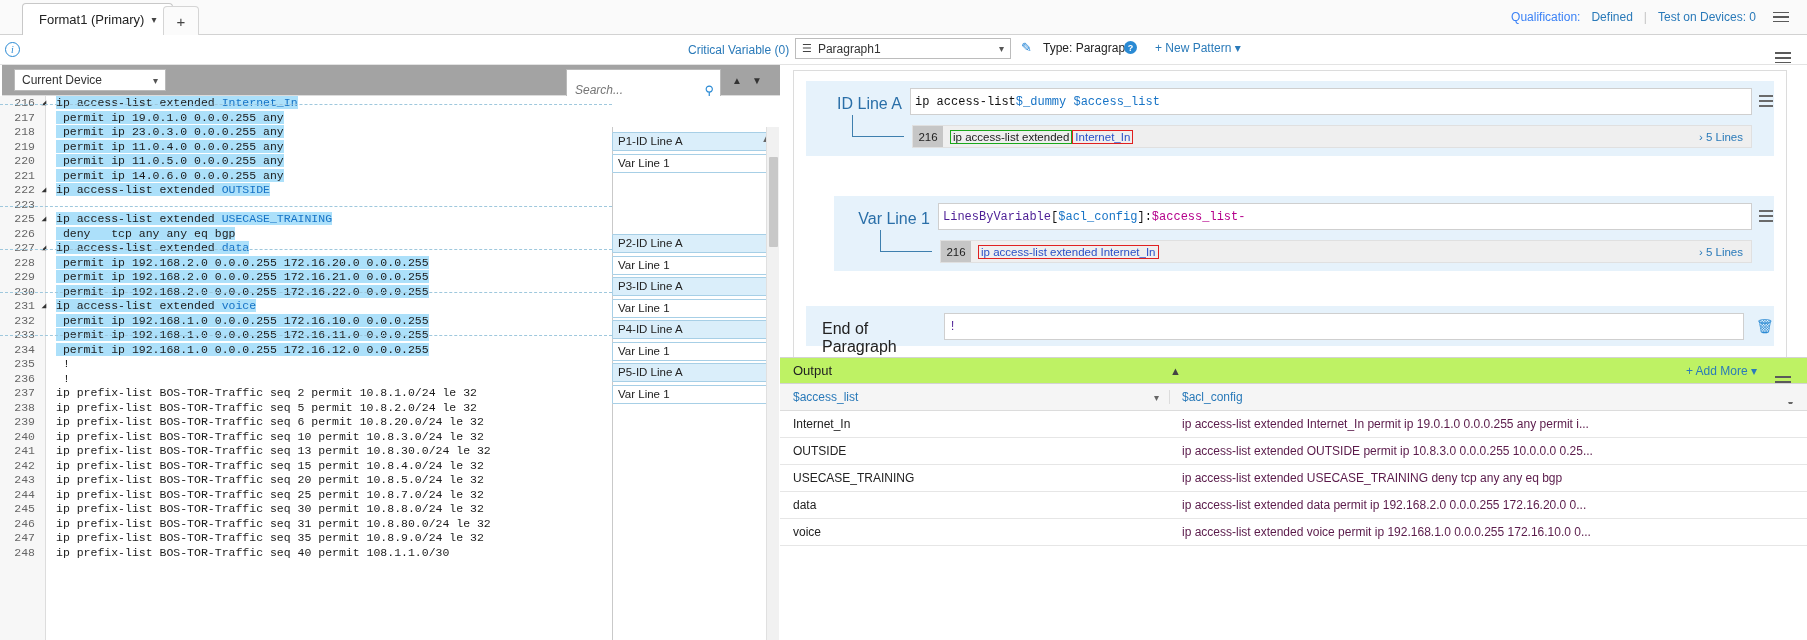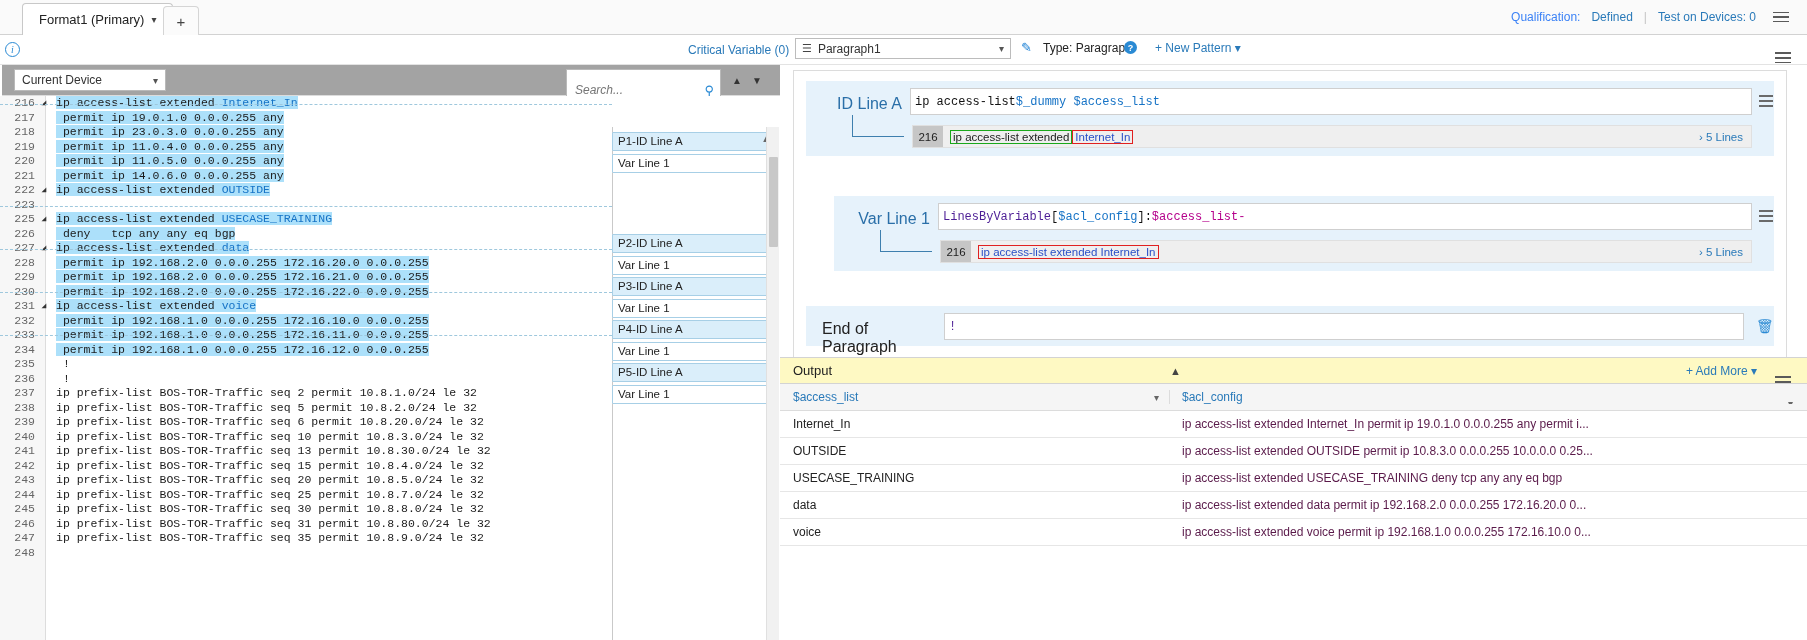--- a/index.html
+++ b/index.html
@@ -264,21 +264,21 @@
   }
   .trash-icon { position: absolute; font-size: 14px; color: #2a8ad4; }
   .add-field {
     position: absolute; left: 18px; top: 298px;
     font-size: 12px; color: #2a7ab9;
   }
 
   
   .output-hdr {
     position: absolute; left: 0px; top: 292px; width: 1027px; height: 27px;
-    background: #fef9c3; border-top: 1px solid #d3d3d3; border-bottom: 1px solid #d3d3d3;
+    background: #bef264; border-top: 1px solid #d3d3d3; border-bottom: 1px solid #d3d3d3;
     display: flex; align-items: center;
   }
   .output-title { margin-left: 13px; font-size: 13px; color: #222; }
   .collapse-caret {
     position: absolute; left: 390px; top: 7px; font-size: 11px; color: #444;
   }
   .add-more {
     position: absolute; right: 50px; top: 6px; font-size: 12px; color: #2a7ab9;
   }
   .out-ham { position: absolute; right: 16px; top: 9px; }
@@ -392,21 +392,21 @@
           <div class="cline"><span class="cln">238</span><span class="cfold"></span><span class="ctext">ip prefix-list BOS-TOR-Traffic seq 5 permit 10.8.2.0/24 le 32</span></div>
           <div class="cline"><span class="cln">239</span><span class="cfold"></span><span class="ctext">ip prefix-list BOS-TOR-Traffic seq 6 permit 10.8.20.0/24 le 32</span></div>
           <div class="cline"><span class="cln">240</span><span class="cfold"></span><span class="ctext">ip prefix-list BOS-TOR-Traffic seq 10 permit 10.8.3.0/24 le 32</span></div>
           <div class="cline"><span class="cln">241</span><span class="cfold"></span><span class="ctext">ip prefix-list BOS-TOR-Traffic seq 13 permit 10.8.30.0/24 le 32</span></div>
           <div class="cline"><span class="cln">242</span><span class="cfold"></span><span class="ctext">ip prefix-list BOS-TOR-Traffic seq 15 permit 10.8.4.0/24 le 32</span></div>
           <div class="cline"><span class="cln">243</span><span class="cfold"></span><span class="ctext">ip prefix-list BOS-TOR-Traffic seq 20 permit 10.8.5.0/24 le 32</span></div>
           <div class="cline"><span class="cln">244</span><span class="cfold"></span><span class="ctext">ip prefix-list BOS-TOR-Traffic seq 25 permit 10.8.7.0/24 le 32</span></div>
           <div class="cline"><span class="cln">245</span><span class="cfold"></span><span class="ctext">ip prefix-list BOS-TOR-Traffic seq 30 permit 10.8.8.0/24 le 32</span></div>
           <div class="cline"><span class="cln">246</span><span class="cfold"></span><span class="ctext">ip prefix-list BOS-TOR-Traffic seq 31 permit 10.8.80.0/24 le 32</span></div>
           <div class="cline"><span class="cln">247</span><span class="cfold"></span><span class="ctext">ip prefix-list BOS-TOR-Traffic seq 35 permit 10.8.9.0/24 le 32</span></div>
-          <div class="cline"><span class="cln">248</span><span class="cfold"></span></div>
+          <div class="cline"><span class="cln">248</span><span class="cfold"></span><span class="ctext">ip prefix-list BOS-TOR-Traffic seq 40 permit 108.1.1.0/30</span></div>
         </div>
 
       <div class="vsep" style="left:612px;"></div>
 
       <div class="patterncol" id="pattern-col">
           <div class="pbox hdr" style="top: 5px;"><span>P1-ID Line A</span></div>
           <div class="pbox" style="top: 27px;"><span>Var Line 1</span></div>
           <div class="pbox hdr" style="top: 107px;"><span>P2-ID Line A</span></div>
           <div class="pbox" style="top: 129px;"><span>Var Line 1</span></div>
           <div class="pbox hdr" style="top: 150px;"><span>P3-ID Line A</span></div>

